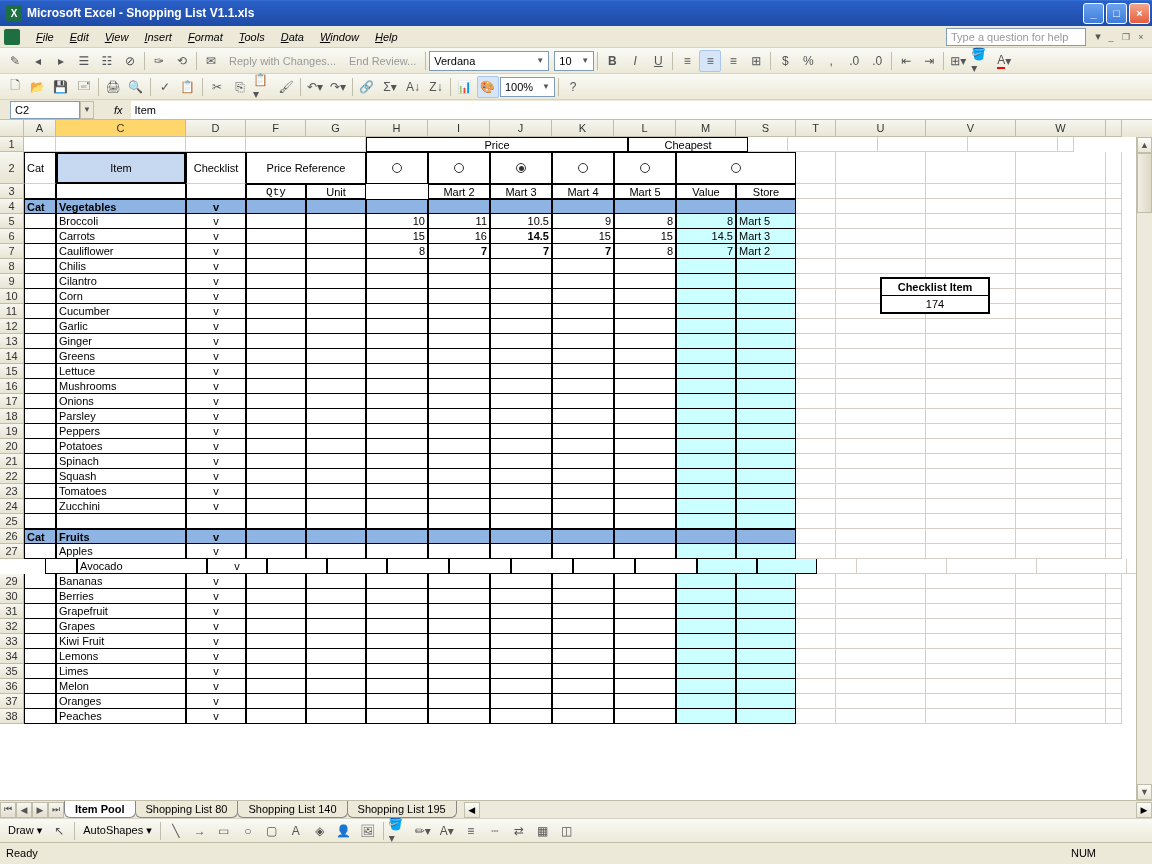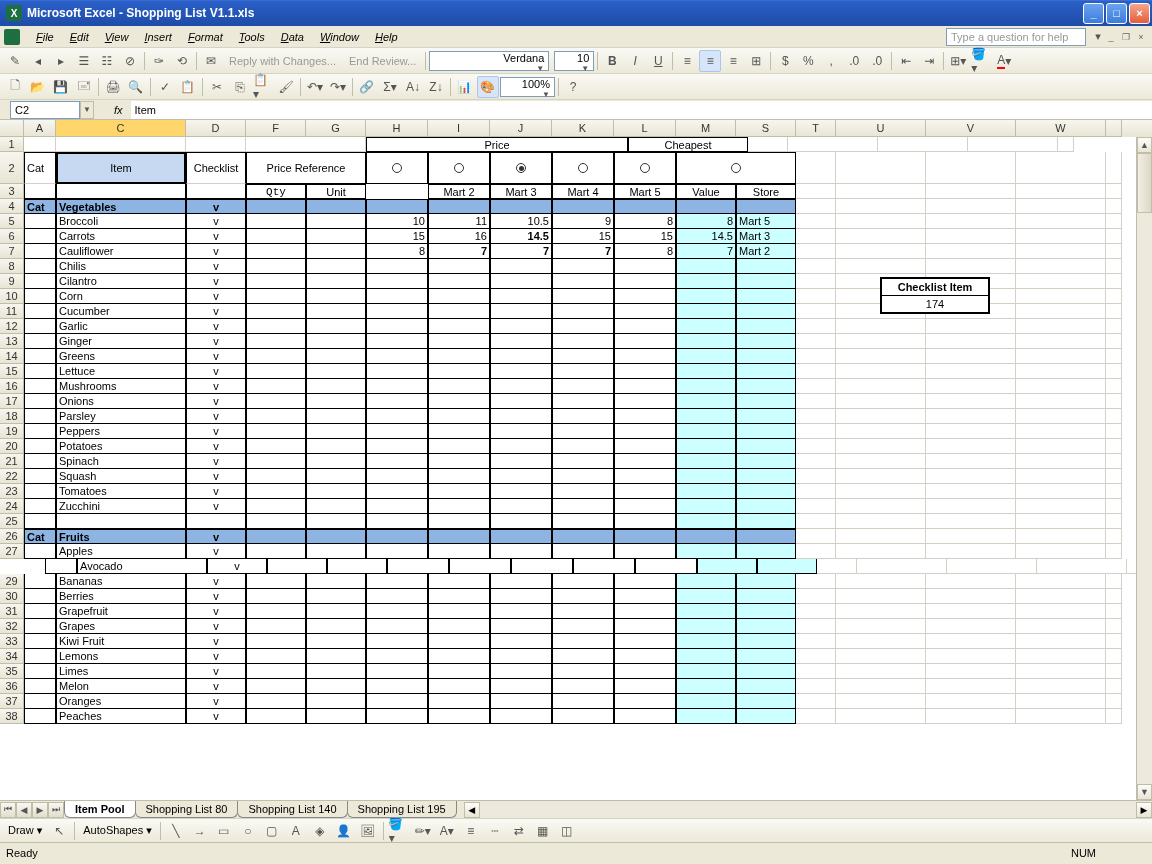--- a/index.html
+++ b/index.html
@@ -20,21 +20,21 @@
 .menu-item u { text-decoration:underline; }
 .help-search { margin-left:auto; margin-right:6px; width:140px; height:18px; border:1px solid #7f9db9; background:#fff; font-size:11px; color:#999; padding:0 4px; display:flex; align-items:center; }
 .doc-btns { display:flex; gap:1px; margin-right:4px; }
 .doc-btn { width:14px; height:14px; display:flex; align-items:center; justify-content:center; color:#666; font-size:9px; }
 
 
 .toolbar { height:26px; background:linear-gradient(to bottom,#fafaf5,#ece9d8); border-bottom:1px solid #d6d3c6; display:flex; align-items:center; padding:0 4px; gap:1px; }
 .tb-btn { width:22px; height:22px; display:flex; align-items:center; justify-content:center; border:1px solid transparent; border-radius:2px; color:#555; font-size:12px; }
 .tb-sep { width:1px; height:18px; background:#c0bdaa; margin:0 2px; }
 .tb-text { color:#999; padding:0 6px; font-size:11px; }
-.tb-combo { height:20px; border:1px solid #7f9db9; background:#fff; display:flex; align-items:flex-end; padding:0 4px; font-size:11px;flex-direction:column; }
+.tb-combo { height:20px; border:1px solid #7f9db9; background:#fff; display:flex; align-items:center; padding:0 4px; font-size:11px; }
 .tb-combo .arrow { margin-left:auto; color:#555; font-size:8px; }
 
 
 .formula-row { height:20px; background:#ece9d8; display:flex; align-items:center; border-bottom:1px solid #c0bdaa; }
 .name-box { width:70px; height:18px; background:#fff; border:1px solid #7f9db9; margin-left:10px; padding:0 4px; display:flex; align-items:center; }
 .name-arrow { width:14px; height:18px; background:#ece9d8; border:1px solid #c0bdaa; display:flex; align-items:center; justify-content:center; font-size:8px; color:#555; }
 .fx-label { margin:0 8px 0 20px; font-style:italic; font-size:11px; }
 .formula-input { flex:1; height:18px; background:#fff; display:flex; align-items:center; padding:0 4px; }
 
 

